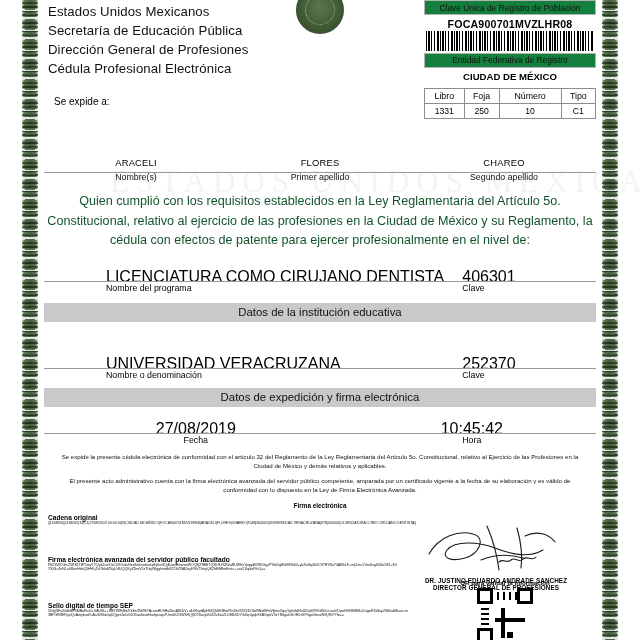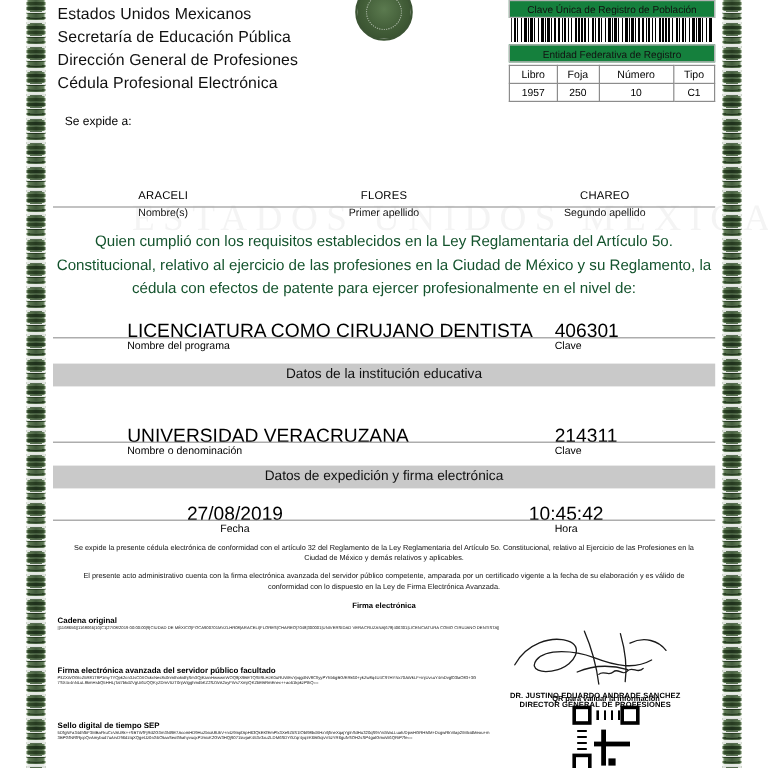--- a/index.html
+++ b/index.html
@@ -209,32 +209,34 @@
 
     <div class="hdr">
       <div>Estados Unidos Mexicanos</div>
       <div>Secretaría de Educación Pública</div>
       <div>Dirección General de Profesiones</div>
       <div>Cédula Profesional Electrónica</div>
     </div>
 
     <div class="curp">
       <div class="bar-label">Clave Única de Registro de Población</div>
+      <div class="curp-val">FOCA900701MVZLHR08</div>
       <div class="barcode"></div>
       <div class="bar-label">Entidad Federativa de Registro</div>
+      <div class="entidad-val">CIUDAD DE MÉXICO</div>
       <table class="libro-tbl">
         <tbody>
             <tr>
           <th>Libro</th>
           <th>Foja</th>
           <th>Número</th>
           <th>Tipo</th>
         </tr>
         <tr>
-          <td>1957</td>
+          <td>1331</td>
           <td>250</td>
           <td>10</td>
           <td>C1</td>
         </tr>
       </tbody>
         </table>
     </div>
 
     <div class="se-expide">Se expide a:</div>
 
@@ -269,21 +271,21 @@
         <div class="c1 c">Nombre del programa</div>
         <div class="c2 c">Clave</div>
       </div>
     </div>
 
     <div class="secbar" style="top:303px;">Datos de la institución educativa</div>
 
     <div class="row2" style="top:355px;">
       <div class="line">
         <div class="c1">UNIVERSIDAD VERACRUZANA</div>
-        <div class="c2">214311</div>
+        <div class="c2">252370</div>
       </div>
     </div>
     <div class="rule" style="top:368px;"></div>
     <div class="row2" style="top:370px;">
       <div class="caps">
         <div class="c1 c">Nombre o denominación</div>
         <div class="c2 c">Clave</div>
       </div>
     </div>
 

